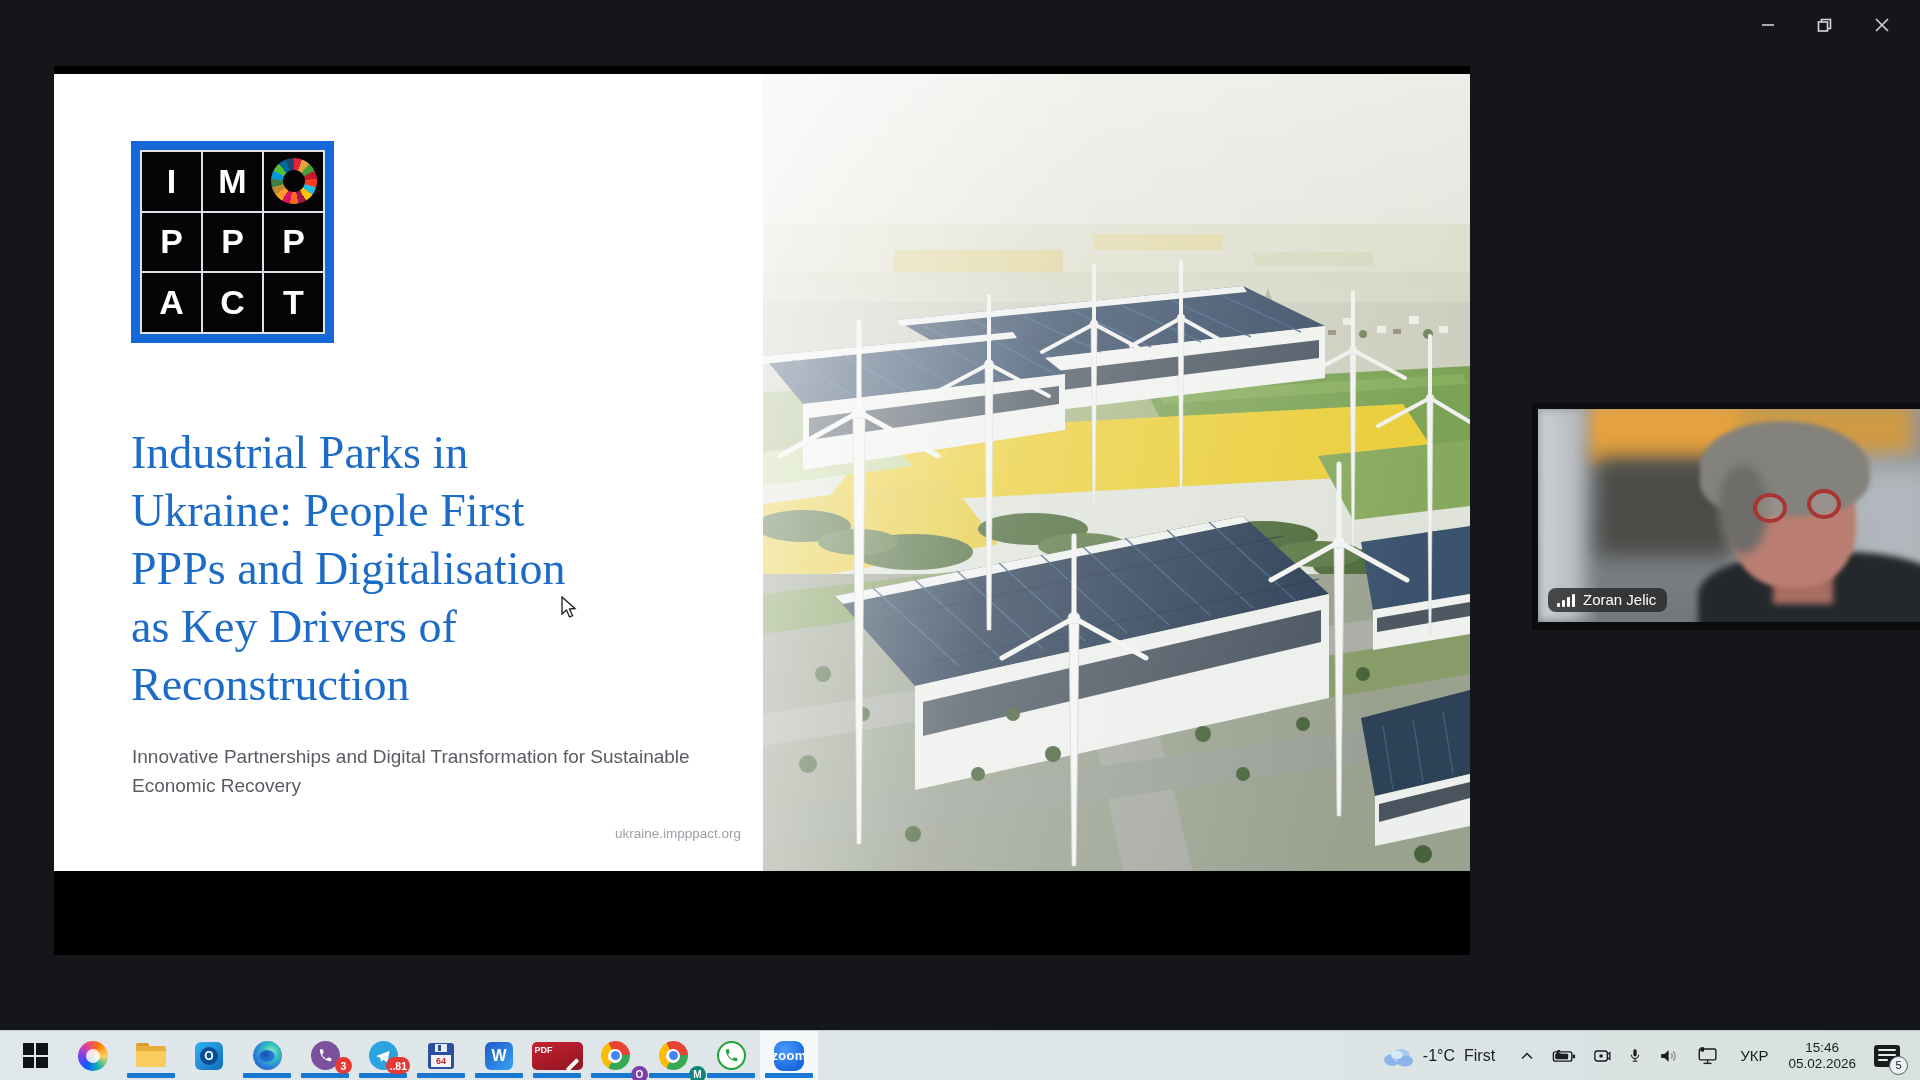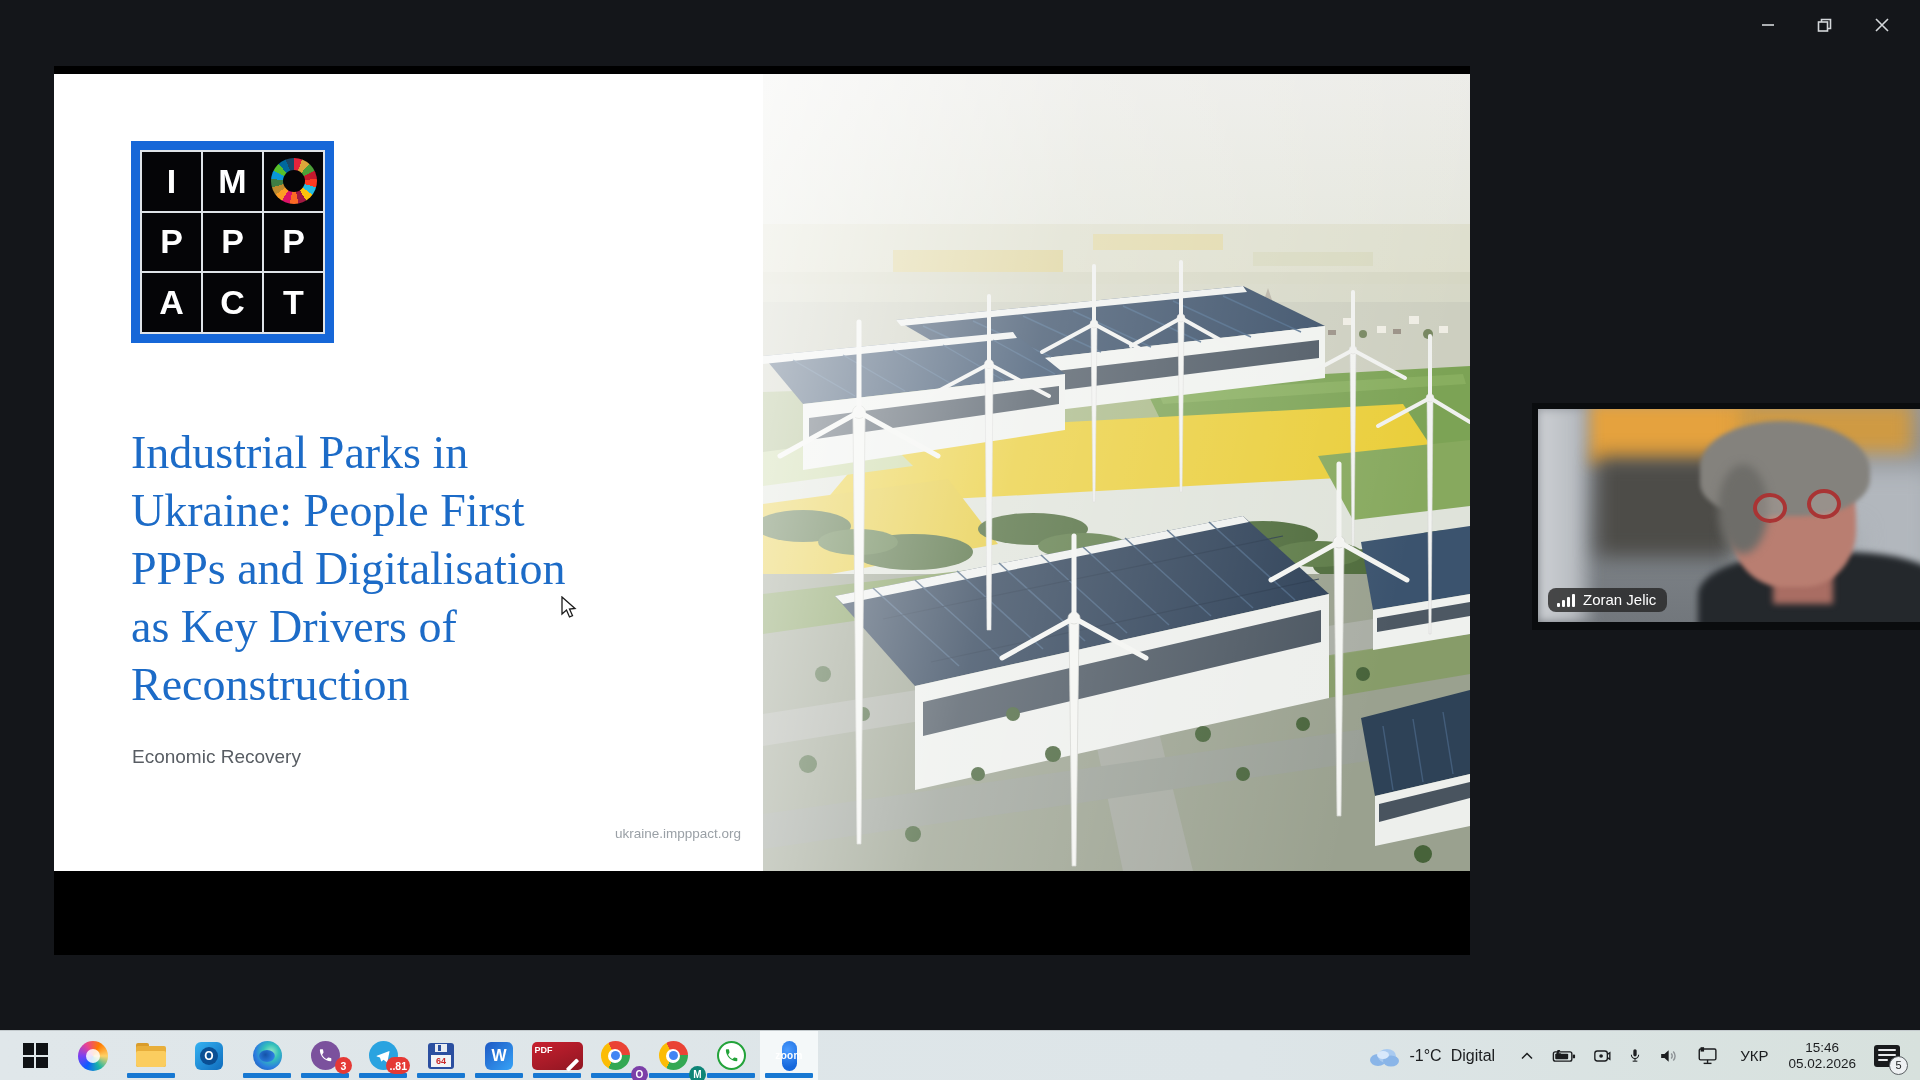--- a/index.html
+++ b/index.html
@@ -120,23 +120,23 @@
      padding:3px 0 0 3px;box-sizing:border-box;}
   .ic-pdf::after{content:"";position:absolute;right:3px;bottom:3px;width:15px;height:4px;background:#fff;
      transform:rotate(-45deg);border-radius:1px;}
   .ic-chrome{width:29px;height:29px;border-radius:50%;
      background:conic-gradient(from -30deg,#ea4335 0 33.3%,#34a853 0 66.6%,#fbbc05 0 100%);}
   .ic-chrome::before{content:"";position:absolute;left:7.5px;top:7.5px;width:14px;height:14px;border-radius:50%;background:#fff;}
   .ic-chrome::after{content:"";position:absolute;left:10px;top:10px;width:9px;height:9px;border-radius:50%;background:#4285f4;}
   .profile-badge{position:absolute;right:-4px;bottom:-3px;width:17px;height:17px;border-radius:50%;
      color:#fff;font-size:10px;font-weight:bold;display:flex;align-items:center;justify-content:center;z-index:2;}
   .pb-o{background:#7b3fa8;} .pb-m{background:#0e8577;}
-  .ic-zoom{width:15px;height:30px;border-radius:9px;
+  .ic-zoom{width:30px;height:30px;border-radius:9px;
      background:radial-gradient(circle at 35% 30%,#4a9bff,#1668dc 75%);
-     color:#fff;font-size:10px;font-weight:bold;display:flex;align-items:center;justify-content:center;letter-spacing:.3px;}
+     color:#fff;font-size:13px;font-weight:bold;display:flex;align-items:center;justify-content:center;letter-spacing:.3px;}
 
   
   .tray{margin-left:auto;display:flex;align-items:center;height:100%;padding-right:6px;}
   .weather{display:flex;align-items:center;gap:9px;padding:12px 12px;height:100%;}
   .weather .txt{font-size:16px;color:#1b1d1f;}
   .tray-icons{display:flex;align-items:center;gap:15px;padding:0 10px;}
   .tray-icons svg{display:block;}
   .lang{font-size:15px;color:#1b1d1f;padding:0 10px;}
   .clock{display:flex;flex-direction:column;align-items:center;justify-content:space-between;
      font-size:13.5px;color:#1b1d1f;line-height:16px;padding:0 10px;}
@@ -194,20 +194,21 @@
 
         <div class="slide-title">
           <div>Industrial Parks in</div>
           <div>Ukraine: People First</div>
           <div>PPPs and Digitalisation</div>
           <div>as Key Drivers of</div>
           <div>Reconstruction</div>
         </div>
 
         <div class="slide-subtitle">
+          <div>Innovative Partnerships and Digital Transformation for Sustainable</div>
           <div>Economic Recovery</div>
         </div>
 
         <div class="slide-url">ukraine.impppact.org</div>
       </div>
 
       <div class="slide-right">
         <svg class="scene-svg" width="707" height="797" viewBox="0 0 707 797">
           <defs>
             <linearGradient id="sky" x1="0" y1="0" x2="0" y2="1">
@@ -577,21 +578,21 @@
 
     <div class="tray">
       <div class="weather">
         <svg width="32" height="22" viewBox="0 0 32 22">
           <ellipse cx="10" cy="15" rx="8" ry="6" fill="#8ab5e8"></ellipse>
           <ellipse cx="19" cy="11" rx="9" ry="7" fill="#a9caf0"></ellipse>
           <ellipse cx="23" cy="16" rx="8" ry="5.5" fill="#8ab5e8"></ellipse>
           <ellipse cx="15" cy="10" rx="6" ry="4" fill="#d8e8fb"></ellipse>
         </svg>
         <span class="txt">-1°C</span>
-        <span class="txt">Digital</span>
+        <span class="txt">First</span>
       </div>
       <div class="tray-icons">
         <span>
           <svg width="20" height="20" viewBox="0 0 24 24" fill="none" stroke="#1b1d1f" stroke-width="1.8">
               <path d="M6 15l6-6 6 6"></path>
             </svg>
         </span>
         <span>
           <svg width="24" height="20" viewBox="0 0 26 20">
               <rect x="1.5" y="5.5" width="20" height="10" rx="2" fill="none" stroke="#1b1d1f" stroke-width="1.5"></rect>

